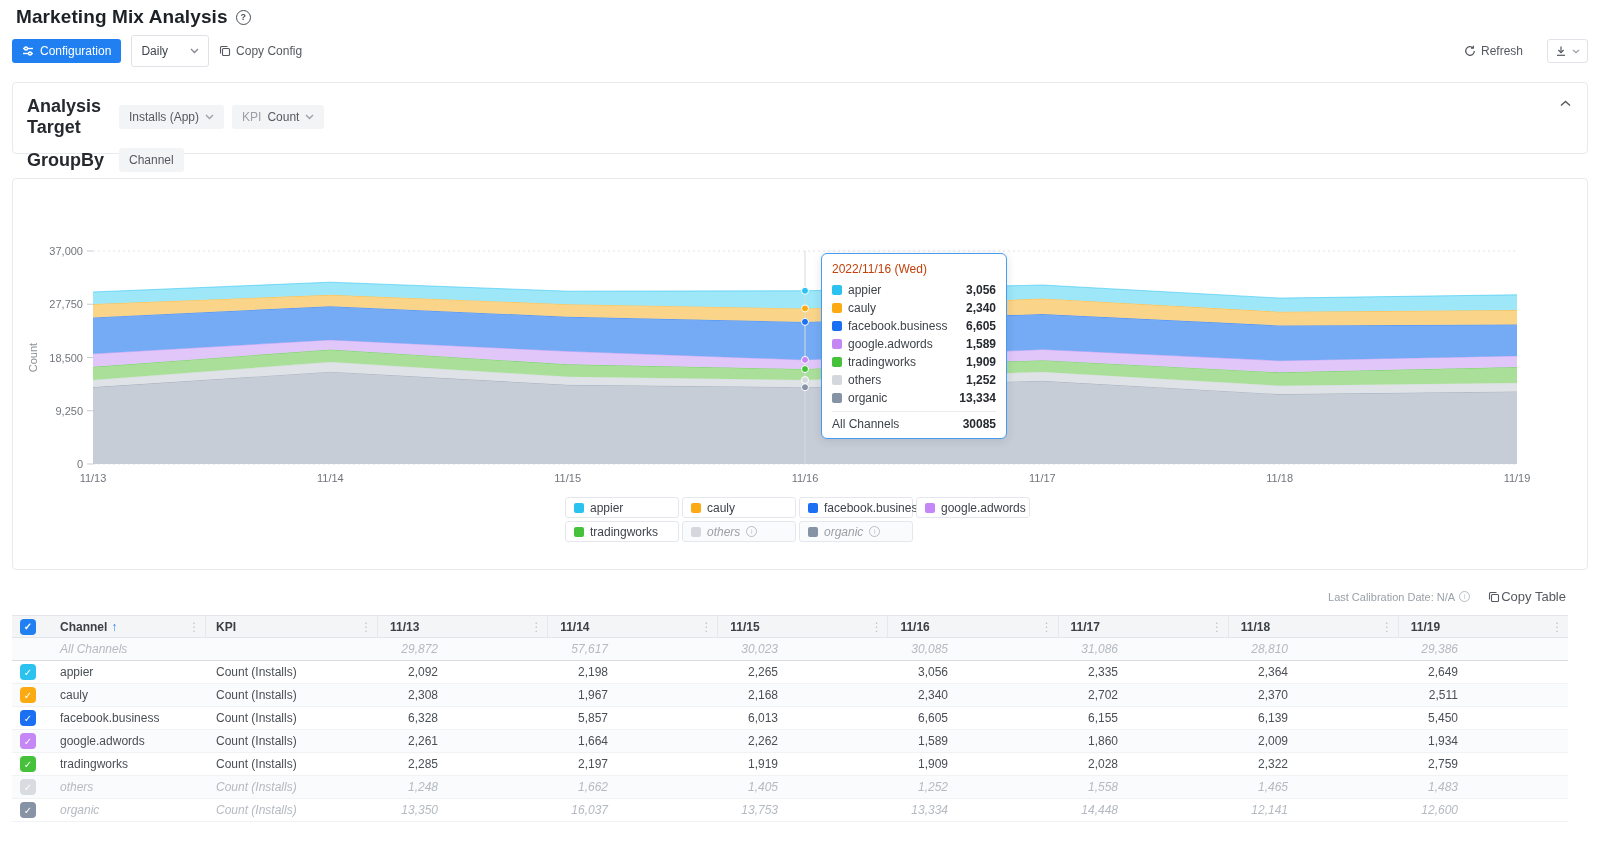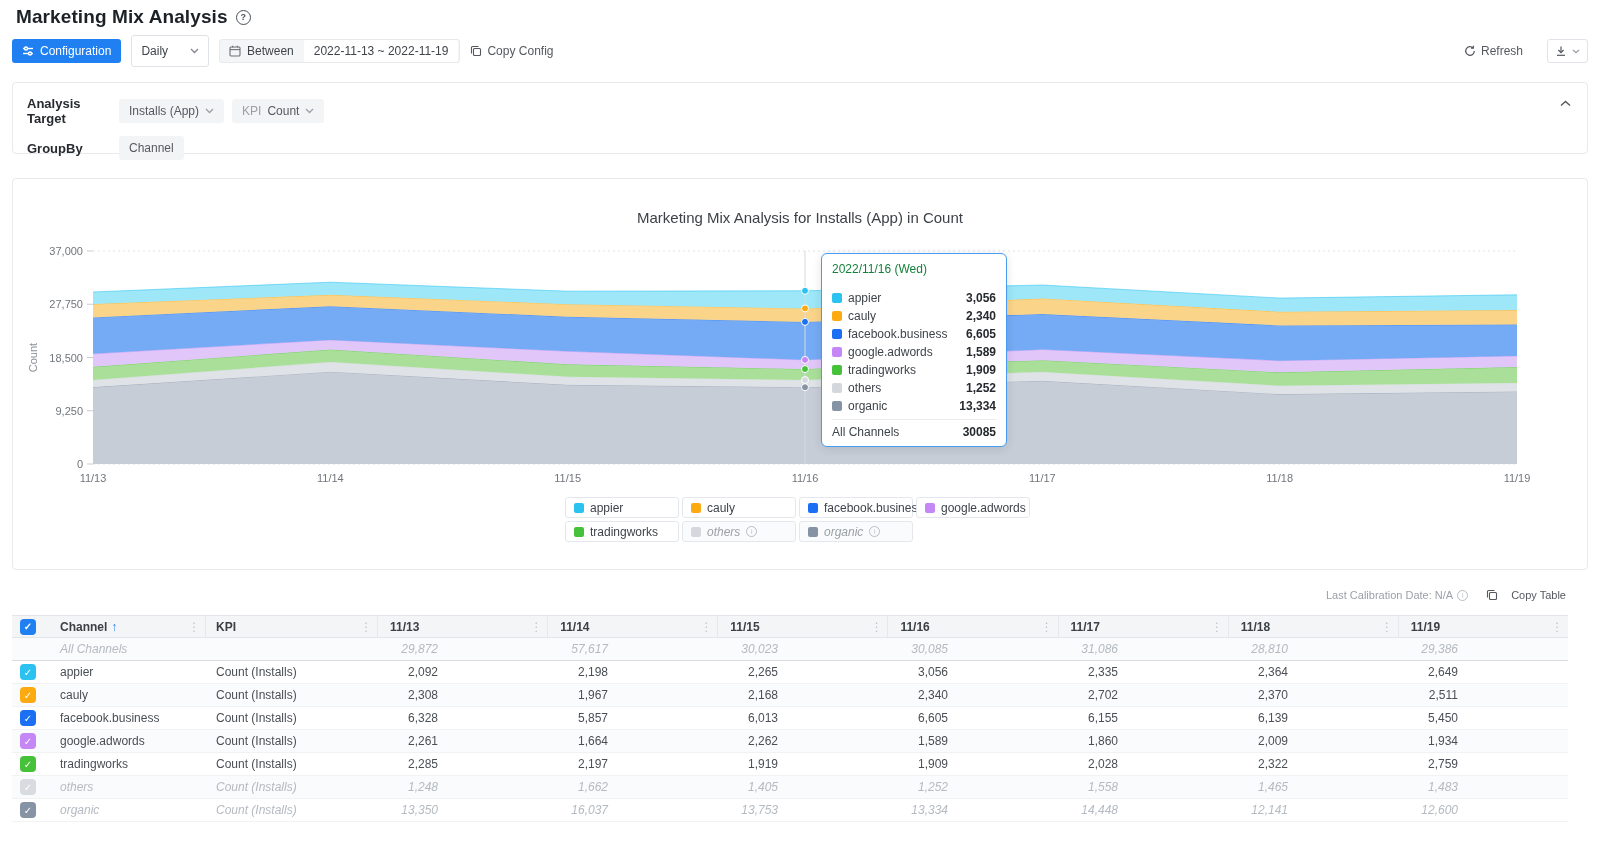--- a/index.html
+++ b/index.html
@@ -28,39 +28,39 @@
   .dr-dates { background:#fff; border-radius:2px; height:22px; margin:0 1px; padding:0 10px;
     display:flex; align-items:center; color:#3f444a; }
   .link-btn { display:inline-flex; align-items:center; gap:5px; color:#55595f; cursor:pointer; background:none; border:none; font-size:12px; }
   .download-btn { height:24px; border:1px solid #e0e3e7; border-radius:3px; background:#fff;
     display:inline-flex; align-items:center; gap:5px; padding:0 7px; cursor:pointer; }
 
   
   .config-panel { position:absolute; left:12px; top:82px; width:1576px; height:72px;
     border:1px solid #e8eaed; border-radius:4px; background:#fff; padding:13px 14px; }
   .cfg-row { display:flex; align-items:center; margin-bottom:10px; }
-  .cfg-label { width:92px; font-size:13px; font-weight:700; color:#26292e; }
+  .cfg-label { width:92px; font-size:18px; font-weight:700; color:#26292e; }
   .pill { height:24px; background:#f3f4f6; border-radius:3px; display:inline-flex; align-items:center;
     gap:6px; padding:0 10px; font-size:12px; color:#55595f; margin-right:8px; cursor:pointer; }
   .pill .pill-prefix { color:#9aa0a7; }
   .collapse-btn { position:absolute; right:16px; top:10px; color:#55595f; cursor:pointer; }
 
   
   .chart-panel { position:absolute; left:12px; top:178px; width:1576px; height:392px;
     border:1px solid #e8eaed; border-radius:4px; background:#fff; }
   .chart-title { position:absolute; top:30px; left:0; right:0; text-align:center;
     font-size:15px; color:#3d4248; }
   #chart-svg { position:absolute; left:0; top:0; }
   svg text { font-family:"Liberation Sans", sans-serif; }
 
   
   .tooltip { position:absolute; left:808px; top:74px; width:186px; background:#fff;
     border:1px solid #459cf1; border-radius:6px; box-shadow:0 2px 10px rgba(31,35,41,.12);
     padding:8px 10px 7px; z-index:6; }
-  .tt-head { font-size:12px; color:#15803d; margin-bottom:13px; }
+  .tt-head { font-size:12px; color:#c2410c; margin-bottom:5px; }
   .tt-row { display:flex; align-items:center; height:18px; gap:6px; }
   .tt-swatch { width:10px; height:10px; border-radius:2px; flex:none; }
   .tt-name { font-size:12px; color:#3f444a; }
   .tt-val { margin-left:auto; font-size:12px; font-weight:700; color:#26292e; }
   .tt-foot { border-top:1px solid #e9ebee; margin-top:4px; padding-top:5px;
     display:flex; align-items:center; }
   .tt-total-label { font-size:12px; color:#3f444a; }
 
   
   .legend { position:absolute; top:318px; left:50%; transform:translateX(-50%);
@@ -71,21 +71,21 @@
   .legend-swatch { width:10px; height:10px; border-radius:2px; flex:none; }
   .legend-label { font-size:12px; color:#3f444a; white-space:nowrap; }
   .legend-pill.muted .legend-label { color:#9aa0a7; font-style:italic; }
   .info-dot { width:11px; height:11px; border:1px solid #b9bec4; border-radius:50%;
     font-size:7px; color:#b9bec4; display:flex; align-items:center; justify-content:center; font-style:normal; }
 
   
   .calibration-row { position:absolute; top:589px; right:34px; display:flex; align-items:center; gap:18px;
     font-size:11px; color:#9aa1a8; }
   .calib-text { display:flex; align-items:center; gap:4px; }
-  .copy-table { display:flex; align-items:center; gap:13px; color:#55595f; cursor:pointer; font-size:11px; }
+  .copy-table { display:flex; align-items:center; gap:1px; color:#55595f; cursor:pointer; font-size:13px; }
 
   
   .table-wrap { position:absolute; left:12px; top:615px; width:1556px; }
   .t-header { display:flex; align-items:center; height:23px; background:#f4f5f7;
     border-top:1px solid #e2e5e9; border-bottom:1px solid #e2e5e9; font-size:12px; font-weight:700; color:#3b4047; }
   .t-row { display:flex; align-items:center; height:23px; border-bottom:1px solid #f0f2f4;
     font-size:12px; color:#4a4f55; background:#fff; }
   .t-row.zebra { background:#fafbfc; }
   .t-row.summary { border-bottom:1px solid #d8dce0; }
   .t-row.summary, .t-row.muted { color:#b4bac1; font-style:italic; }
@@ -126,36 +126,20 @@
       </span>
       <span>Configuration</span>
     </button>
     <div class="select-box">
       <span>Daily</span>
       <span class="chev">
         <svg width="9" height="6" viewBox="0 0 9 6">
             <polyline points="1,1 4.5,4.5 8,1" fill="none" stroke="#82878d" stroke-width="1.3"></polyline>
           </svg>
       </span>
-    </div>
-    <div class="date-range">
-      <div class="dr-left">
-        <span class="chev">
-          <svg width="12" height="12" viewBox="0 0 12 12">
-              <g stroke="#6c7177" stroke-width="1.1" fill="none">
-            <rect x="1" y="2" width="10" height="9" rx="1"></rect>
-                <line x1="1" y1="4.6" x2="11" y2="4.6"></line>
-            <line x1="3.6" y1="0.8" x2="3.6" y2="2.6"></line>
-                <line x1="8.4" y1="0.8" x2="8.4" y2="2.6"></line>
-              </g>
-            </svg>
-        </span>
-        <span>Between</span>
-      </div>
-      <div class="dr-dates">2022-11-13 ~ 2022-11-19</div>
     </div>
     <button class="link-btn">
       <span class="chev">
         <svg width="12" height="12" viewBox="0 0 12 12">
             <g stroke="#55595f" stroke-width="1.1" fill="none">
           <rect x="3.5" y="3.5" width="7" height="7" rx="1"></rect>
               <path d="M8.5 1.5h-6a1 1 0 0 0-1 1v6"></path>
             </g>
           </svg>
       </span>
@@ -266,21 +250,20 @@
       <circle cx="792" cy="129.4006216216216" r="3.5" fill="#fbab11" stroke="#fff" stroke-width="1"></circle>
       <circle cx="792" cy="111.80797297297298" r="3.5" fill="#2bc2f0" stroke="#fff" stroke-width="1"></circle>
       <text x="80" y="303" text-anchor="middle" font-size="11" fill="#71767c">11/13</text>
       <text x="317.33333333333337" y="303" text-anchor="middle" font-size="11" fill="#71767c">11/14</text>
       <text x="554.6666666666667" y="303" text-anchor="middle" font-size="11" fill="#71767c">11/15</text>
       <text x="792" y="303" text-anchor="middle" font-size="11" fill="#71767c">11/16</text>
       <text x="1029.3333333333335" y="303" text-anchor="middle" font-size="11" fill="#71767c">11/17</text>
       <text x="1266.6666666666667" y="303" text-anchor="middle" font-size="11" fill="#71767c">11/18</text>
       <text x="1504" y="303" text-anchor="middle" font-size="11" fill="#71767c">11/19</text>
     </svg>
-  <div class="chart-title">Marketing Mix Analysis for Installs (App) in Count</div>
 
   <div class="tooltip">
     <div class="tt-head">2022/11/16 (Wed)</div>
     <div id="tooltip-rows">
         <div class="tt-row">
           <span class="tt-swatch" style="background: rgb(43, 194, 240);"></span>
           <span class="tt-name">appier</span>
           <span class="tt-val">3,056</span>
         </div>
         <div class="tt-row">

